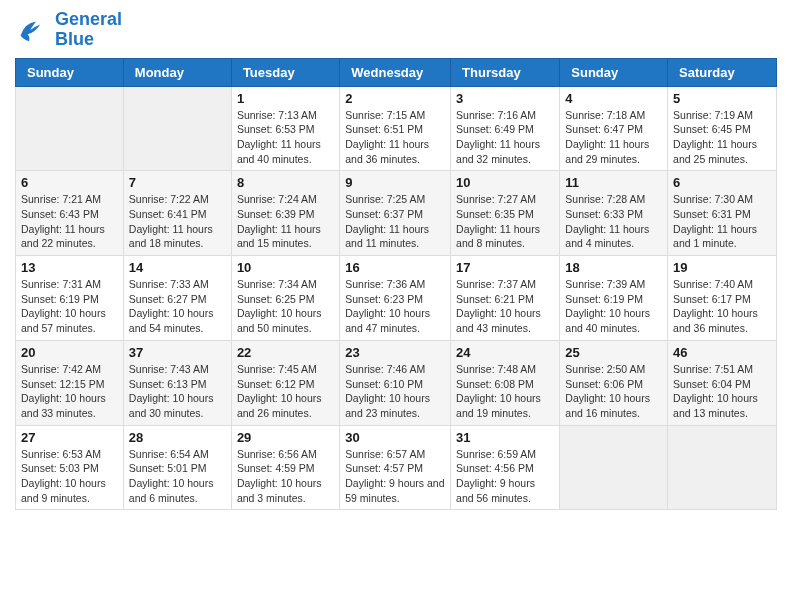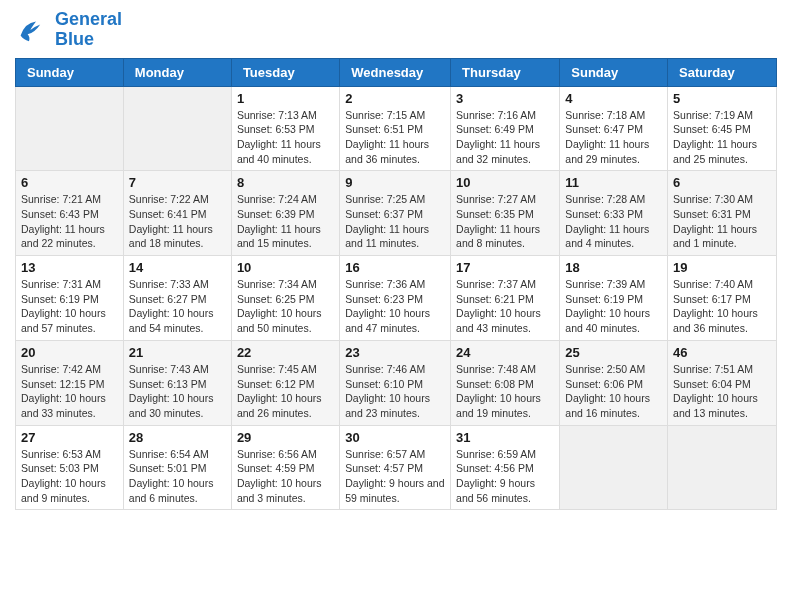--- a/index.html
+++ b/index.html
@@ -245,21 +245,21 @@
         </td>
       </tr>
       <tr>
         <td>
           <span class="day-num">20</span>
           <div class="day-info">Sunrise: 7:42 AM
 Sunset: 12:15 PM
 Daylight: 10 hours and 33 minutes.</div>
         </td>
         <td>
-          <span class="day-num">21</span>
+          <span class="day-num">37</span>
           <div class="day-info">Sunrise: 7:43 AM
 Sunset: 6:13 PM
 Daylight: 10 hours and 30 minutes.</div>
         </td>
         <td>
           <span class="day-num">22</span>
           <div class="day-info">Sunrise: 7:45 AM
 Sunset: 6:12 PM
 Daylight: 10 hours and 26 minutes.</div>
         </td>

